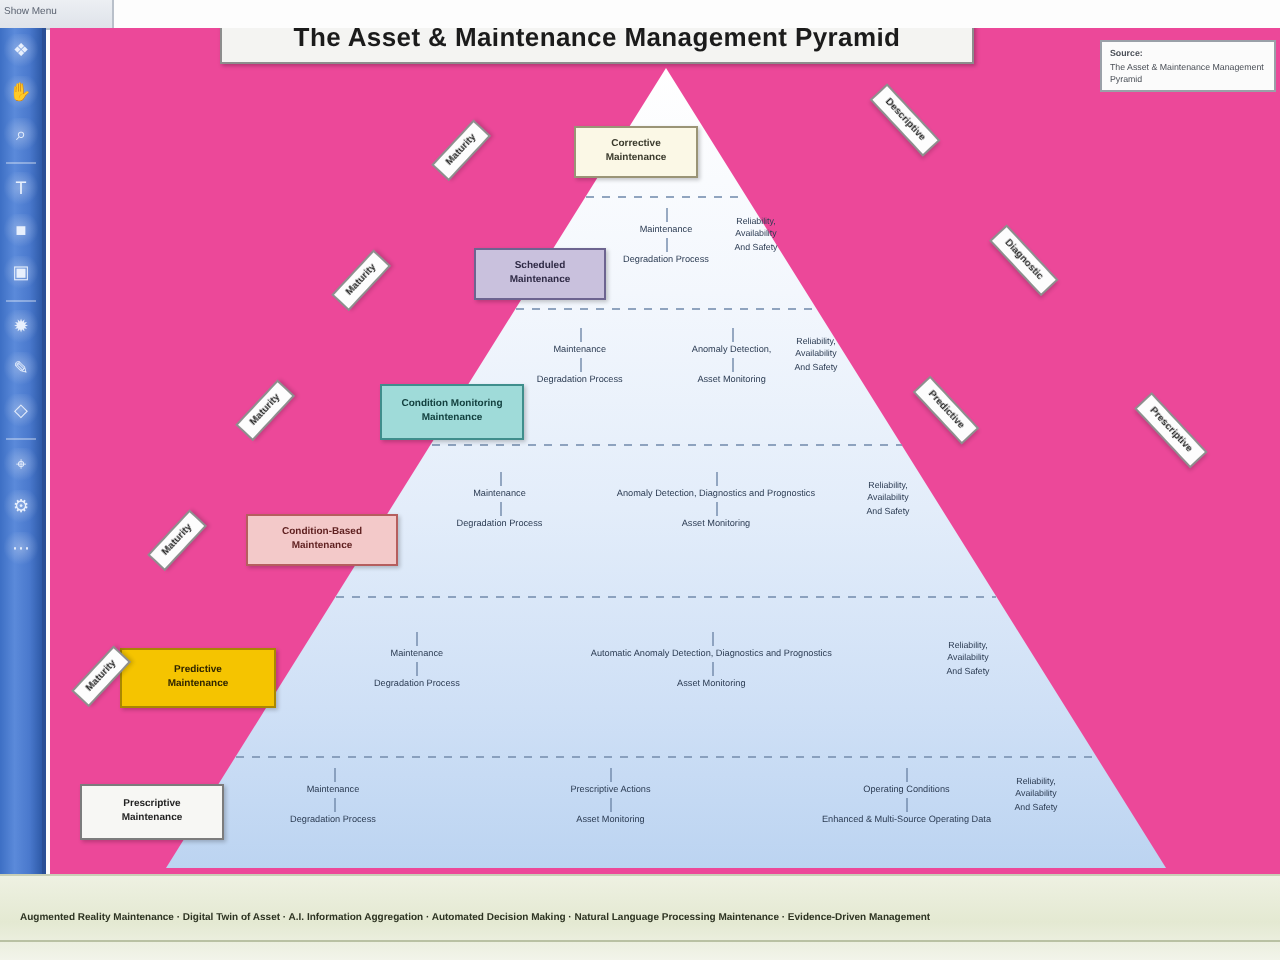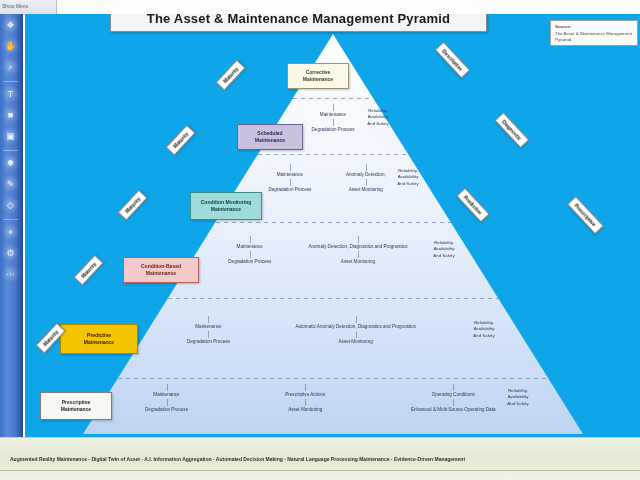--- a/index.html
+++ b/index.html
@@ -36,21 +36,21 @@
     display:flex;align-items:center;justify-content:center;
     color:#e8f0fd;font-size:9px;line-height:1;
     background:radial-gradient(circle at 50% 45%, rgba(255,255,255,.30), rgba(255,255,255,0) 70%);
     border-radius:2px;
   }
   .side-sep{width:15px;height:1px;background:rgba(255,255,255,.35);margin:1px 0 4px;}
 
   
   #slide{
     position:absolute;left:25px;top:14px;right:0;height:424px;
-    background:#0ea5e9;overflow:hidden;text-decoration:underline;
+    background:#ec4899;overflow:hidden;text-decoration:underline;
   }
 
   
   #title-plate{
     position:absolute;left:85px;top:-10px;width:375px;height:26px;
     background:#f4f4f2;border:1px solid #8d8d8d;
     box-shadow:1px 1px 2px rgba(0,0,0,.25);
     display:flex;align-items:center;justify-content:center;
   }
   #title-text{

